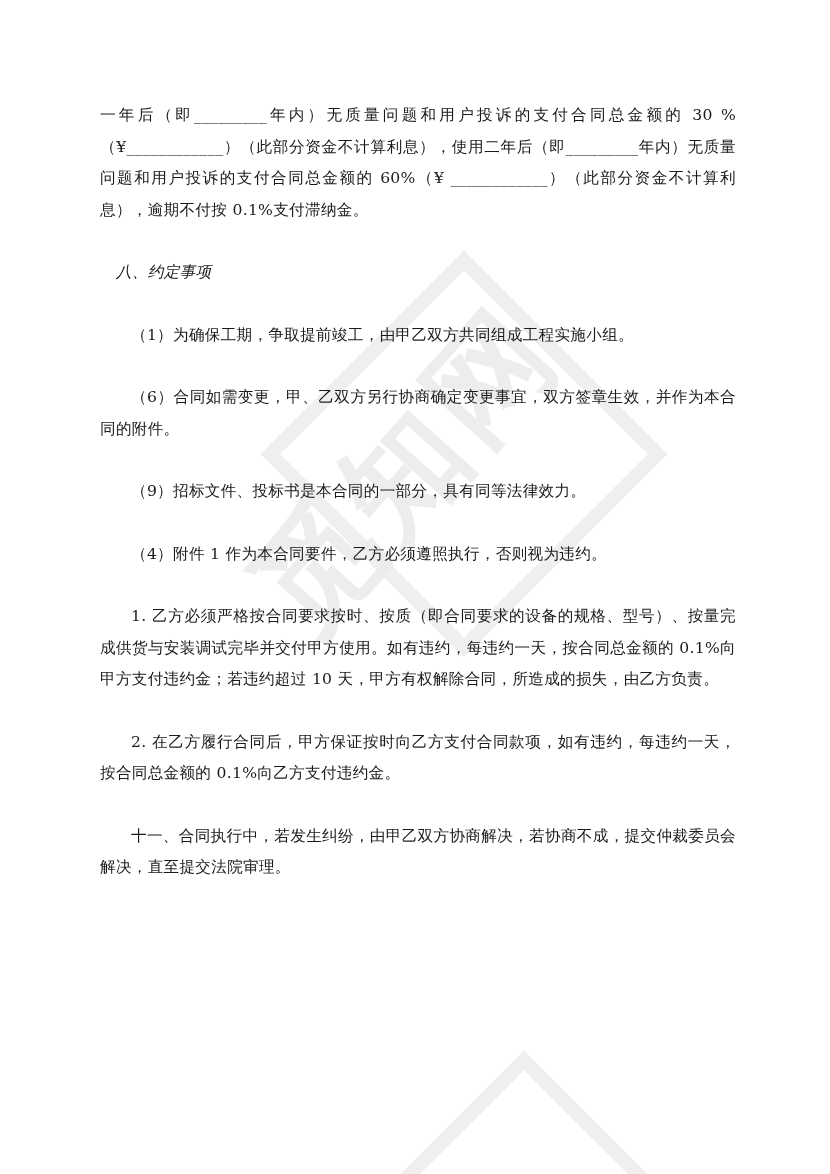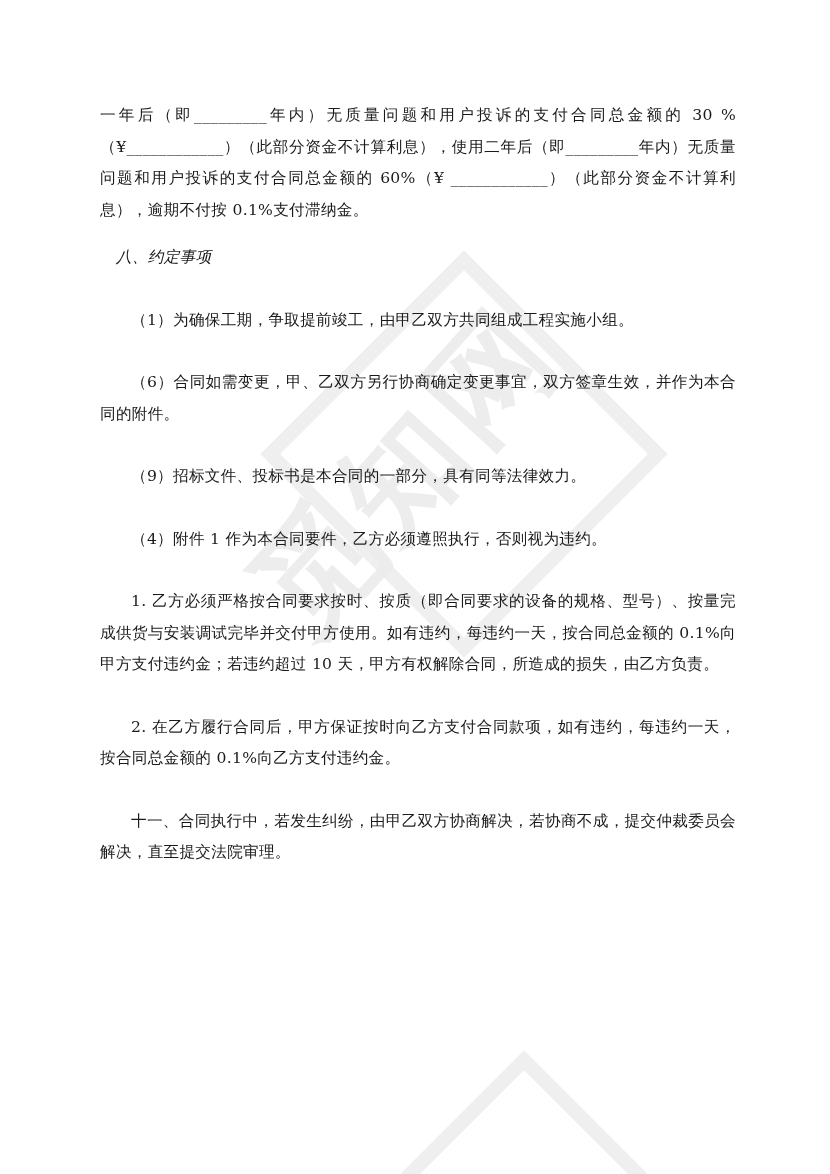--- a/index.html
+++ b/index.html
@@ -24,21 +24,21 @@
     .para {
       font-size: 15.6px;
       line-height: 31.5px;
       text-align: justify;
       text-justify: inter-character;
       margin: 0 0 31px 0;
       letter-spacing: 0.3px;
       position: relative;
       z-index: 2;
     }
-    .para.first { margin-bottom: 16px; }
+    .para.first { margin-bottom: 31px; }
     .indent { text-indent: 31px; }
     .heading { text-indent: 16px; font-style: italic; }
     .watermark {
       position: absolute;
       z-index: 1;
       color: #ececec;
       font-family: "DejaVu Sans", "Liberation Sans", sans-serif;
       font-weight: bold;
       font-size: 120px;
       transform: rotate(-48deg);

